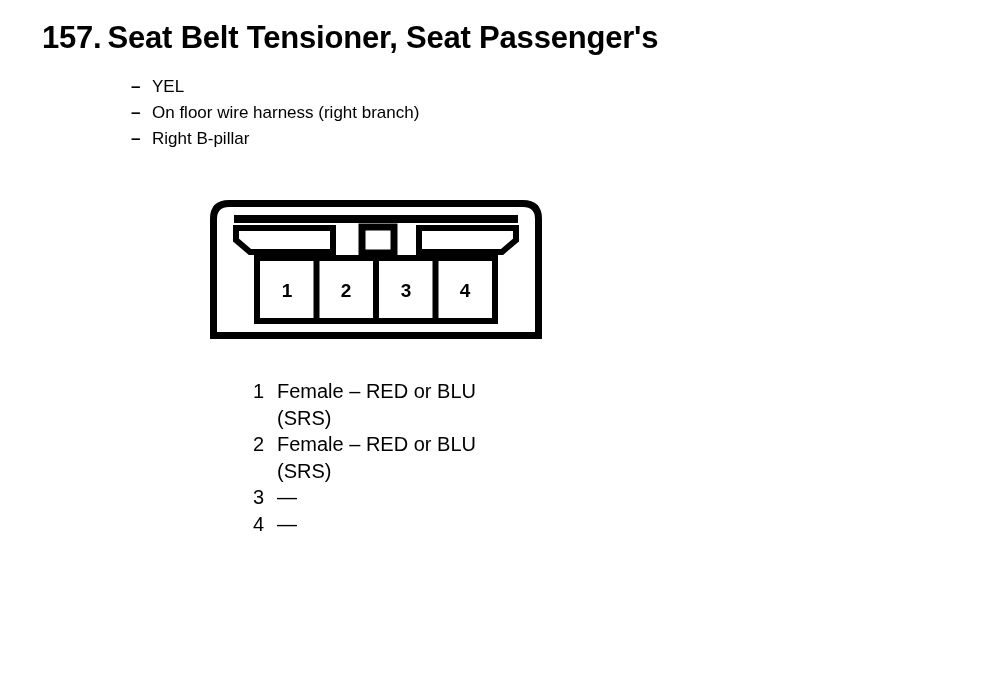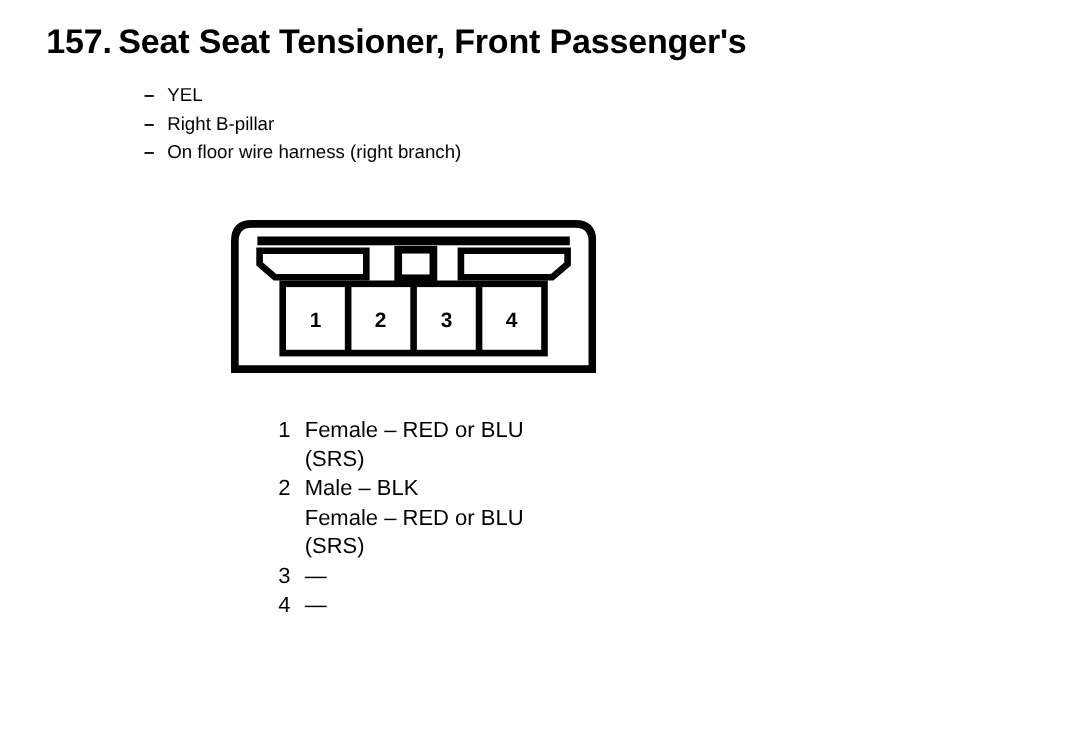--- a/index.html
+++ b/index.html
@@ -93,32 +93,32 @@
     margin-left: 13px;
   }
   .legend-line {
     white-space: nowrap;
   }
 </style>
 </head>
 <body>
 
 <div class="page-title">
-  <span class="title-num">157.</span><span>Seat Seat Tensioner, Front Passenger's</span>
+  <span class="title-num">157.</span><span>Seat Belt Tensioner, Seat Passenger's</span>
 </div>
 
 <div class="attr-list">
   <div class="attr-item">
     <span class="attr-dash">–</span><span>YEL</span>
   </div>
   <div class="attr-item">
-    <span class="attr-dash">–</span><span>Right B-pillar</span>
+    <span class="attr-dash">–</span><span>On floor wire harness (right branch)</span>
   </div>
   <div class="attr-item">
-    <span class="attr-dash">–</span><span>On floor wire harness (right branch)</span>
+    <span class="attr-dash">–</span><span>Right B-pillar</span>
   </div>
 </div>
 
 <div class="connector-wrap">
   <svg class="connector-svg" viewBox="0 0 332 142">
 
     <path fill="none" stroke="#000000" stroke-width="7" d="M 3.5,135.5 L 3.5,19 Q 3.5,3.5 19,3.5 L 313,3.5 Q 328.5,3.5 328.5,19 L 328.5,135.5 Z"></path>
 
     <rect x="24" y="15" width="284" height="8" fill="#000000"></rect>
 
@@ -147,21 +147,20 @@
     <div class="legend-num">1</div>
     <div class="legend-body">
       <div class="legend-line">Female – RED or BLU</div>
       <div class="legend-line">(SRS)</div>
     </div>
   </div>
 
   <div class="legend-row">
     <div class="legend-num">2</div>
     <div class="legend-body">
-      <div class="legend-line">Male – BLK</div>
       <div class="legend-line">Female – RED or BLU</div>
       <div class="legend-line">(SRS)</div>
     </div>
   </div>
 
   <div class="legend-row">
     <div class="legend-num">3</div>
     <div class="legend-body">
       <div class="legend-line">—</div>
     </div>

